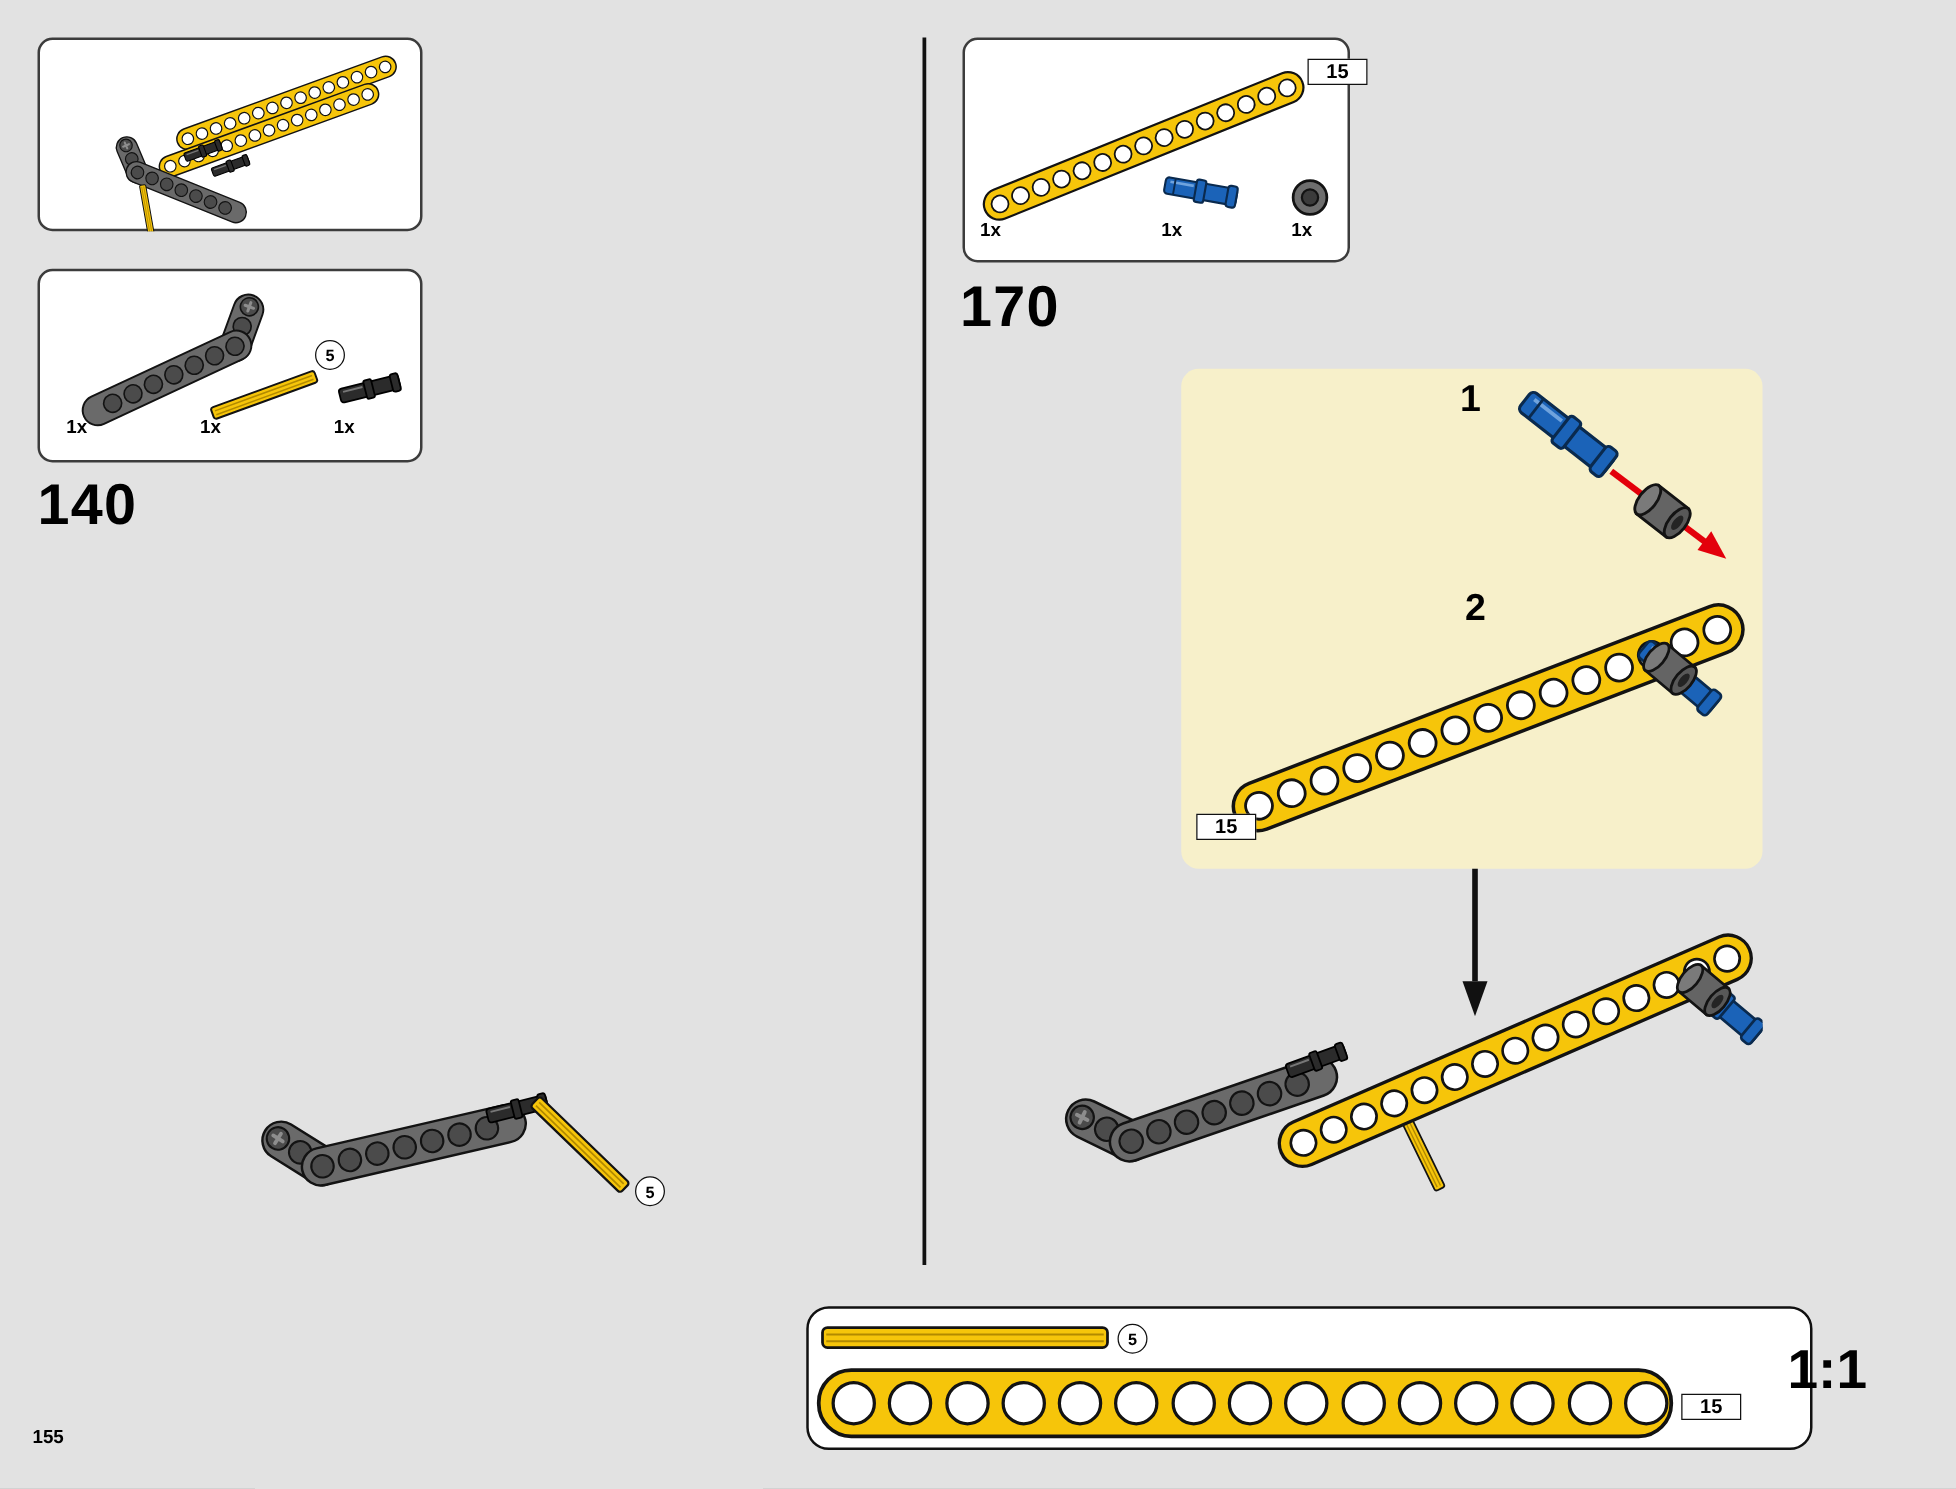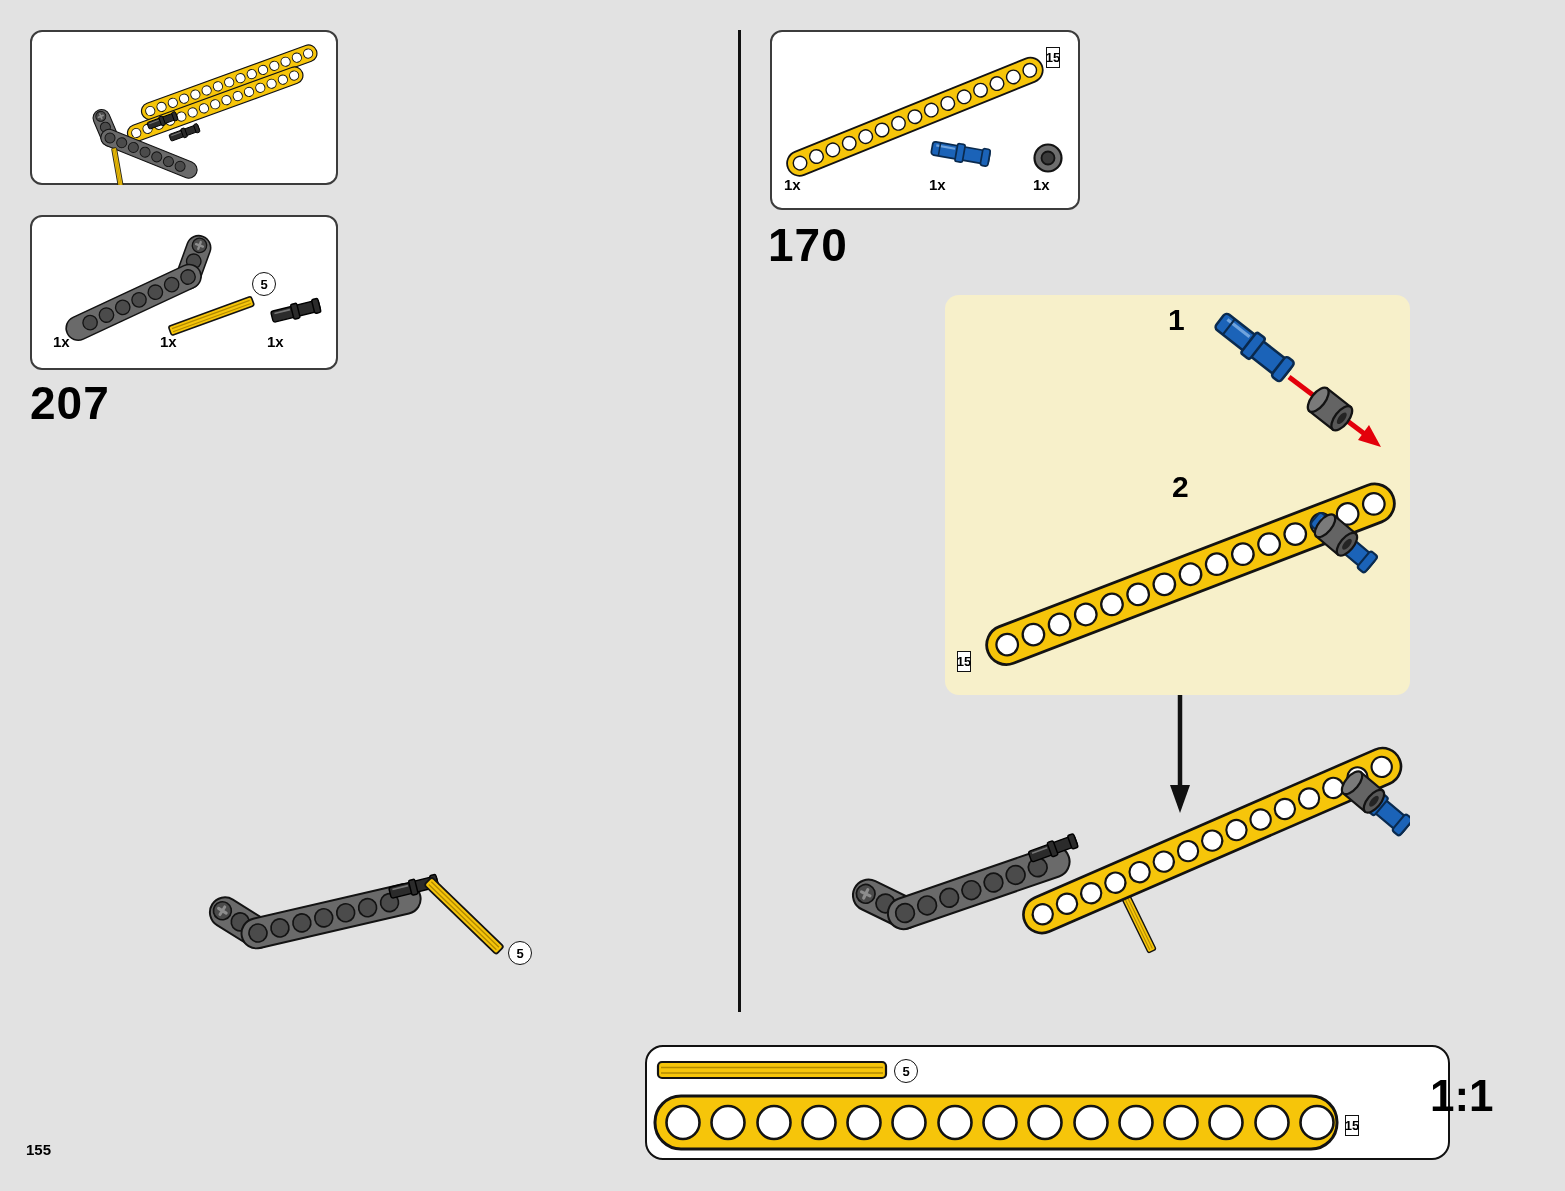--- a/index.html
+++ b/index.html
@@ -20,23 +20,23 @@
   }
   .qty{
     position:absolute;font-size:15px;font-weight:700;line-height:1;
   }
   .circnum{
     position:absolute;width:24px;height:24px;border:1.6px solid #111;border-radius:50%;
     background:#fff;display:flex;align-items:center;justify-content:center;
     font-size:13px;font-weight:700;box-sizing:border-box;
   }
   .badge{
-    position:absolute;width:14px;height:21px;border:1.5px solid #111;background:#fff;
+    position:absolute;width:48px;height:21px;border:1.5px solid #111;background:#fff;
     display:flex;align-items:center;justify-content:center;
-    font-size:13px;font-weight:700;box-sizing:border-box;
+    font-size:16px;font-weight:700;box-sizing:border-box;
   }
   .substep{
     position:absolute;font-size:30px;font-weight:800;line-height:1;
   }
   .ratio{
     position:absolute;font-size:44px;font-weight:800;line-height:1;
   }
   .pagenum{
     position:absolute;font-size:15px;font-weight:700;line-height:1;
   }
@@ -198,21 +198,21 @@
         <circle cx="446" cy="77.5" r="16.5"></circle>
           <circle cx="491" cy="77.5" r="16.5"></circle>
           <circle cx="536" cy="77.5" r="16.5"></circle>
         <circle cx="581" cy="77.5" r="16.5"></circle>
           <circle cx="627" cy="77.5" r="16.5"></circle>
           <circle cx="672" cy="77.5" r="16.5"></circle>
       </g>
     </g>
   </svg>
 
-  <div class="stepnum" style="left:30px;top:380px;">207</div>
+  <div class="stepnum" style="left:30px;top:380px;">140</div>
   <div class="stepnum" style="left:768px;top:222px;">170</div>
 
   <div class="qty" style="left:53px;top:334px;">1x</div>
   <div class="qty" style="left:160px;top:334px;">1x</div>
   <div class="qty" style="left:267px;top:334px;">1x</div>
 
   <div class="qty" style="left:784px;top:177px;">1x</div>
   <div class="qty" style="left:929px;top:177px;">1x</div>
   <div class="qty" style="left:1033px;top:177px;">1x</div>
 

